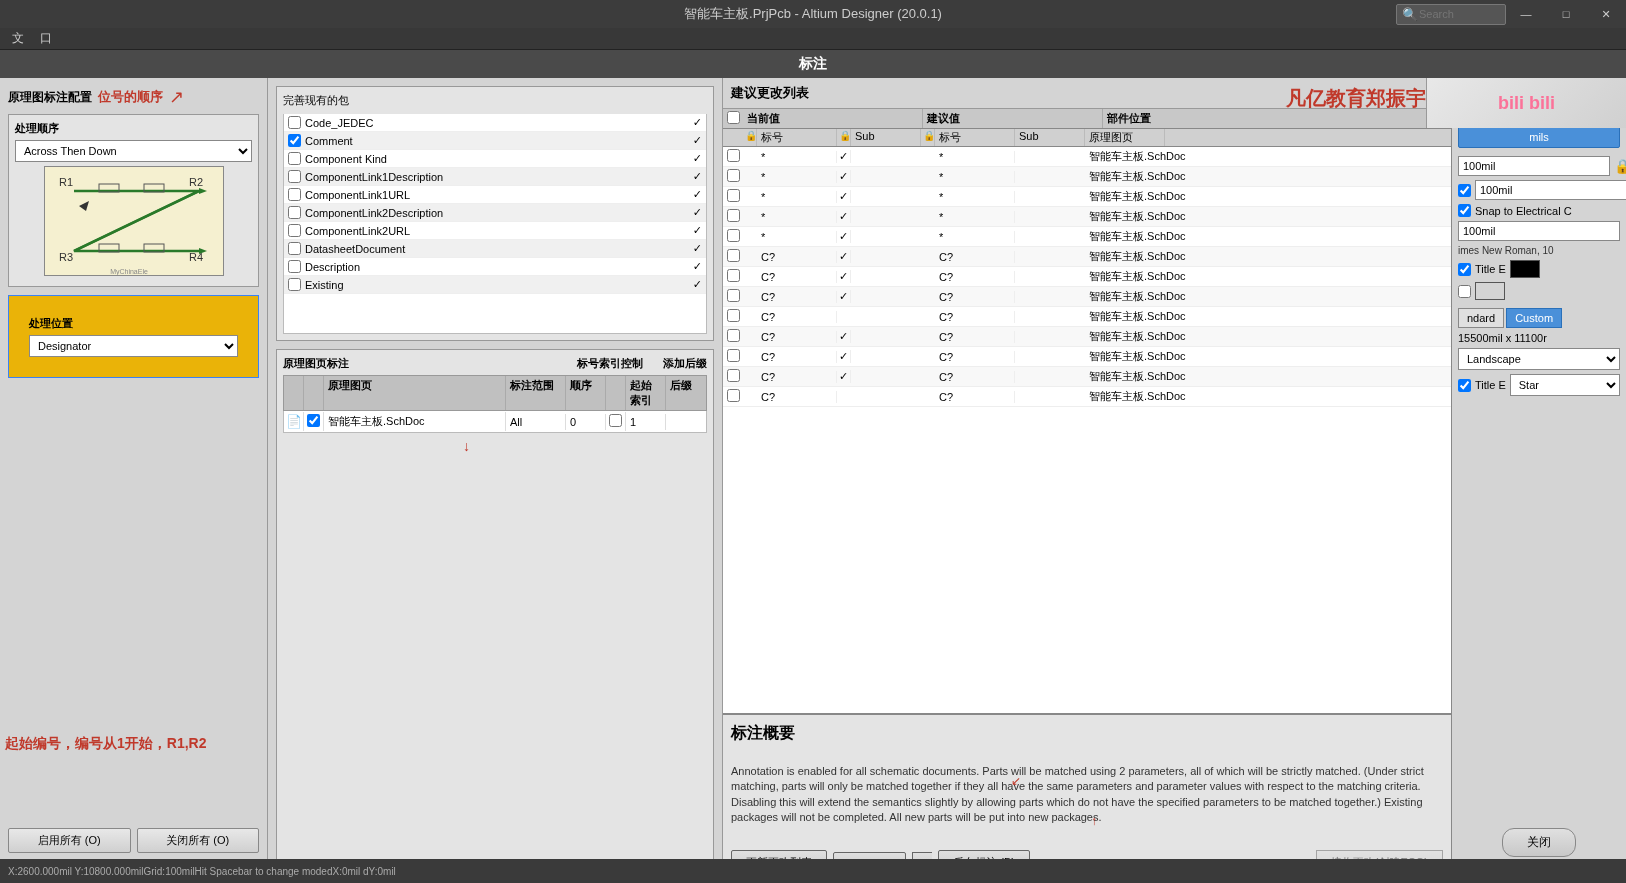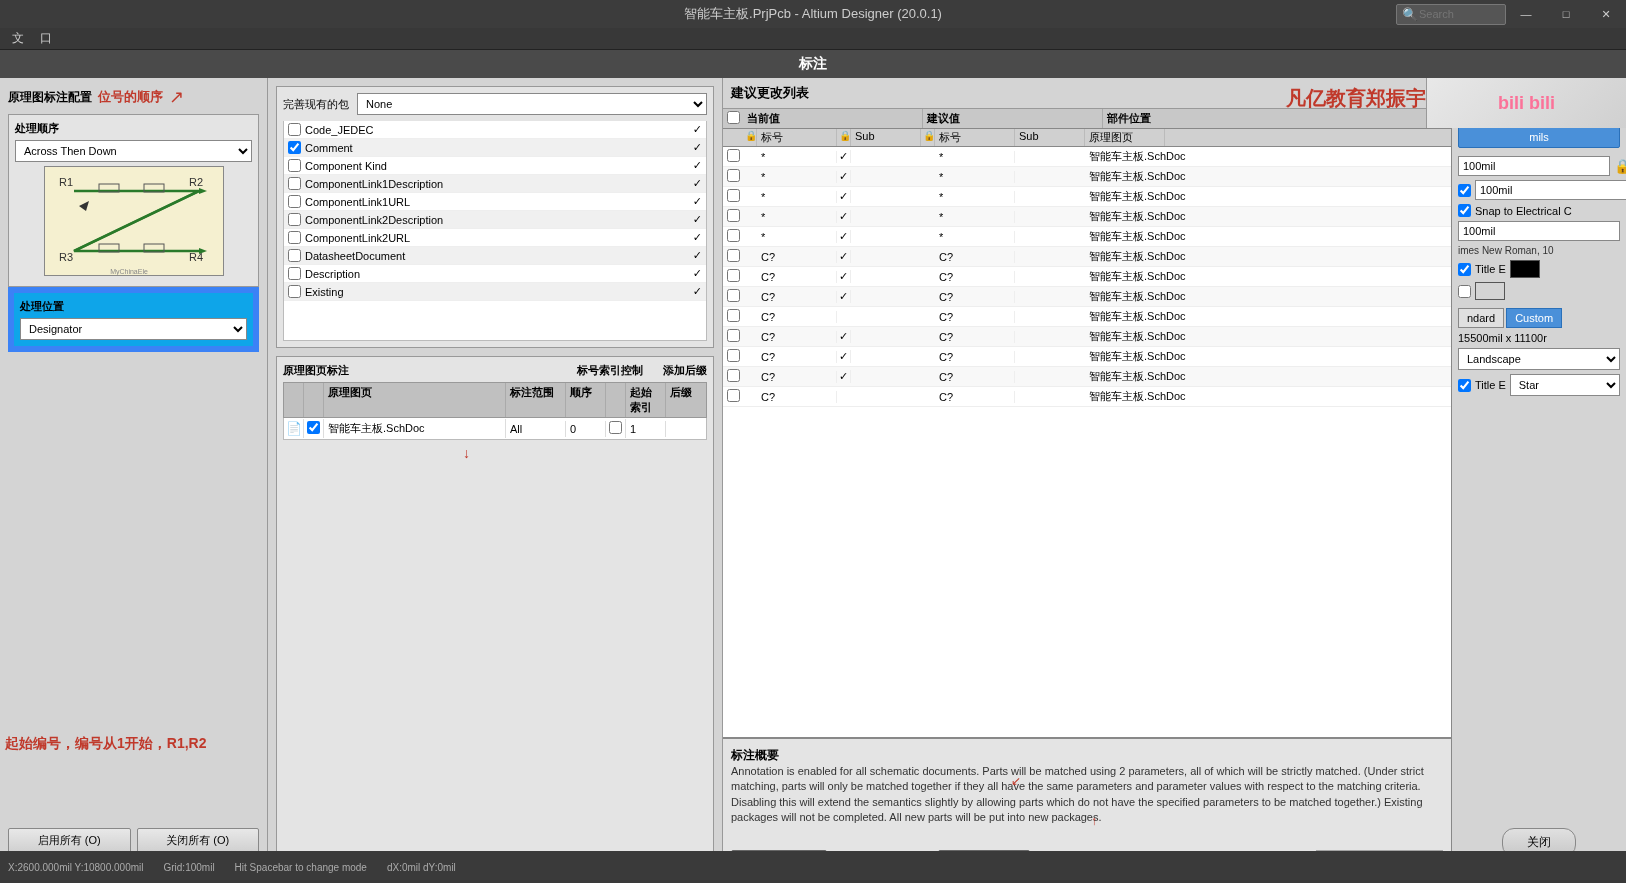--- a/index.html
+++ b/index.html
@@ -154,21 +154,21 @@
     <div style="display:flex;flex:1;overflow:hidden;">
 
       <div style="width:268px;background:#d4d4d4;border-right:1px solid #999;padding:8px;flex-shrink:0;position:relative;overflow:visible;">
 
         <div style="display:flex;align-items:center;gap:6px;margin-bottom:6px;">
           <span style="font-weight:bold;font-size:12px;">原理图标注配置</span>
           <span style="color:#c0392b;font-size:13px;font-weight:bold;">位号的顺序</span>
           <span style="color:#c0392b;font-size:18px;">↗</span>
         </div>
 
-        <div style="border:1px solid #999;background:#e4e4e4;padding:6px;">
+        <div style="border:1px solid #999;background:#e4e4e4;padding:6px;margin-bottom:8px;">
           <div style="font-size:11px;font-weight:bold;margin-bottom:4px;">处理顺序</div>
           <select style="width:100%;height:22px;font-size:11px;border:1px solid #888;">
             <option>Across Then Down</option>
             <option>Down Then Across</option>
           </select>
           
           
           <svg class="z-diagram" viewBox="0 0 180 110">
             <rect width="180" height="110" fill="#f5f0d0" stroke="#888" stroke-width="2"></rect>
 
@@ -190,21 +190,21 @@
             <rect x="100" y="18" width="20" height="8" fill="none" stroke="#555" stroke-width="1"></rect>
             <rect x="55" y="78" width="20" height="8" fill="none" stroke="#555" stroke-width="1"></rect>
             <rect x="100" y="78" width="20" height="8" fill="none" stroke="#555" stroke-width="1"></rect>
 
             <polygon points="35,40 45,35 42,45" fill="#333"></polygon>
 
             <text x="85" y="108" font-size="7" fill="#888" text-anchor="middle">MyChinaEle</text>
           </svg>
         </div>
 
-        <div style="border:6px solid #3b82f6;background:#0ea5e9;padding:6px;">
+        <div style="border:1px solid #3b82f6;background:#eab308;padding:20px;">
           <div style="font-size:11px;font-weight:bold;margin-bottom:4px;">处理位置</div>
           <select style="width:100%;height:22px;font-size:11px;border:1px solid #888;">
             <option>Designator</option>
             <option>Center</option>
           </select>
         </div>
 
         <div style="display:flex;gap:6px;margin-top:auto;position:absolute;bottom:30px;left:8px;right:8px;">
           <button class="btn" style="flex:1;font-size:11px;">启用所有 (O)</button>
           <button class="btn" style="flex:1;font-size:11px;">关闭所有 (O)</button>
@@ -212,24 +212,20 @@
 
         <div style="position:absolute;bottom:130px;left:5px;right:5px;color:#c0392b;font-size:14px;font-weight:bold;z-index:25;pointer-events:none;">起始编号，编号从1开始，R1,R2</div>
       </div>
 
       <div style="width:455px;background:#d4d4d4;border-right:1px solid #999;padding:8px;flex-shrink:0;display:flex;flex-direction:column;overflow:hidden;">
 
         <div style="border:1px solid #999;background:#e4e4e4;padding:6px;margin-bottom:8px;">
 
           <div style="display:flex;align-items:center;gap:8px;margin-bottom:6px;">
             <span style="font-size:11px;">完善现有的包</span>
-            <select style="flex:1;height:22px;font-size:11px;border:1px solid #888;">
-              <option>None</option>
-              <option>All</option>
-            </select>
           </div>
 
 
           <div style="height:220px;overflow-y:auto;background:white;border:1px solid #bbb;border-top:none;">
             <div style="display:flex;align-items:center;padding:2px 4px;border-bottom:1px solid #eee;font-size:11px;">
               <input type="checkbox" style="margin-right: 4px;">
               <span>Code_JEDEC</span>
               <span style="margin-left:auto;">✓</span>
             </div>
             <div style="display:flex;align-items:center;padding:2px 4px;border-bottom:1px solid #eee;font-size:11px;background:#f0f0f0;">
@@ -501,21 +497,21 @@
             <div style="width:14px;padding:0 2px;border-right:1px solid #eee;"></div>
             <div style="width:70px;padding:0 4px;border-right:1px solid #eee;"></div>
             <div style="width:14px;padding:0 2px;border-right:1px solid #eee;"></div>
             <div style="width:80px;padding:0 4px;border-right:1px solid #eee;">C?</div>
             <div style="width:70px;padding:0 4px;border-right:1px solid #eee;"></div>
             <div style="flex:1;padding:0 4px;">智能车主板.SchDoc</div>
           </div>
         </div>
 
         <div style="background:#e4e4e4;border-top:2px solid #888;padding:8px;">
-          <div style="font-weight:bold;font-size:12px;margin-bottom:0;">标注概要</div>
+          <div style="font-weight:bold;font-size:16px;margin-bottom:20px;">标注概要</div>
           <div style="font-size:11px;color:#333;line-height:1.4;height:80px;overflow:hidden;">Annotation is enabled for all schematic documents. Parts will be matched using 2 parameters, all of which will be strictly matched. (Under strict matching, parts will only be matched together if they all have the same parameters and parameter values with respect to the matching criteria. Disabling this will extend the semantics slightly by allowing parts which do not have the specified parameters to be matched together.) Existing packages will not be completed. All new parts will be put into new packages.</div>
 
           <div style="position:relative;">
             <div style="position:absolute;top:-70px;left:280px;color:#c0392b;font-size:12px;z-index:20;pointer-events:none;">↙</div>
             <div style="position:absolute;top:-30px;left:360px;color:#c0392b;font-size:12px;z-index:20;pointer-events:none;">↑</div>
           </div>
 
           <div style="display:flex;gap:6px;margin-top:6px;align-items:center;">
             <button class="btn-primary">更新更改列表</button>
             <button class="btn-primary">Reset All</button>
@@ -600,18 +596,18 @@
           <button style="background:linear-gradient(to bottom,#e0e0e0,#c8c8c8);border:1px solid #888;padding:5px 24px;font-size:12px;cursor:pointer;border-radius:12px;">关闭</button>
         </div>
 
         <div style="font-size:10px;color:#333;text-align:right;margin-top:2px;">CSDN @代码敲不对.</div>
       </div>
 
     </div>
   </div>
 </div>
 
-<div style="background:#3a3a3a;height:32px;position:absolute;bottom:0;left:0;right:0;display:flex;align-items:center;padding:0 8px;color:#aaa;font-size:10px;gap:20px;">
+<div style="background:#3a3a3a;height:24px;position:absolute;bottom:0;left:0;right:0;display:flex;align-items:center;padding:0 8px;color:#aaa;font-size:10px;">
   <span>X:2600.000mil Y:10800.000mil</span>
   <span>Grid:100mil</span>
   <span>Hit Spacebar to change mode</span>
   <span>dX:0mil dY:0mil</span>
 </div>
 
 </body></html>

